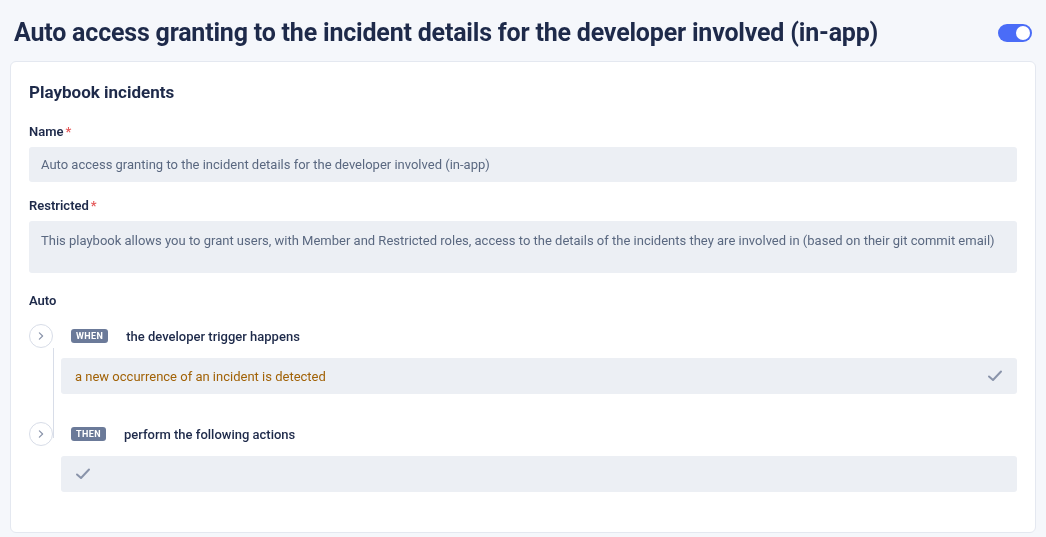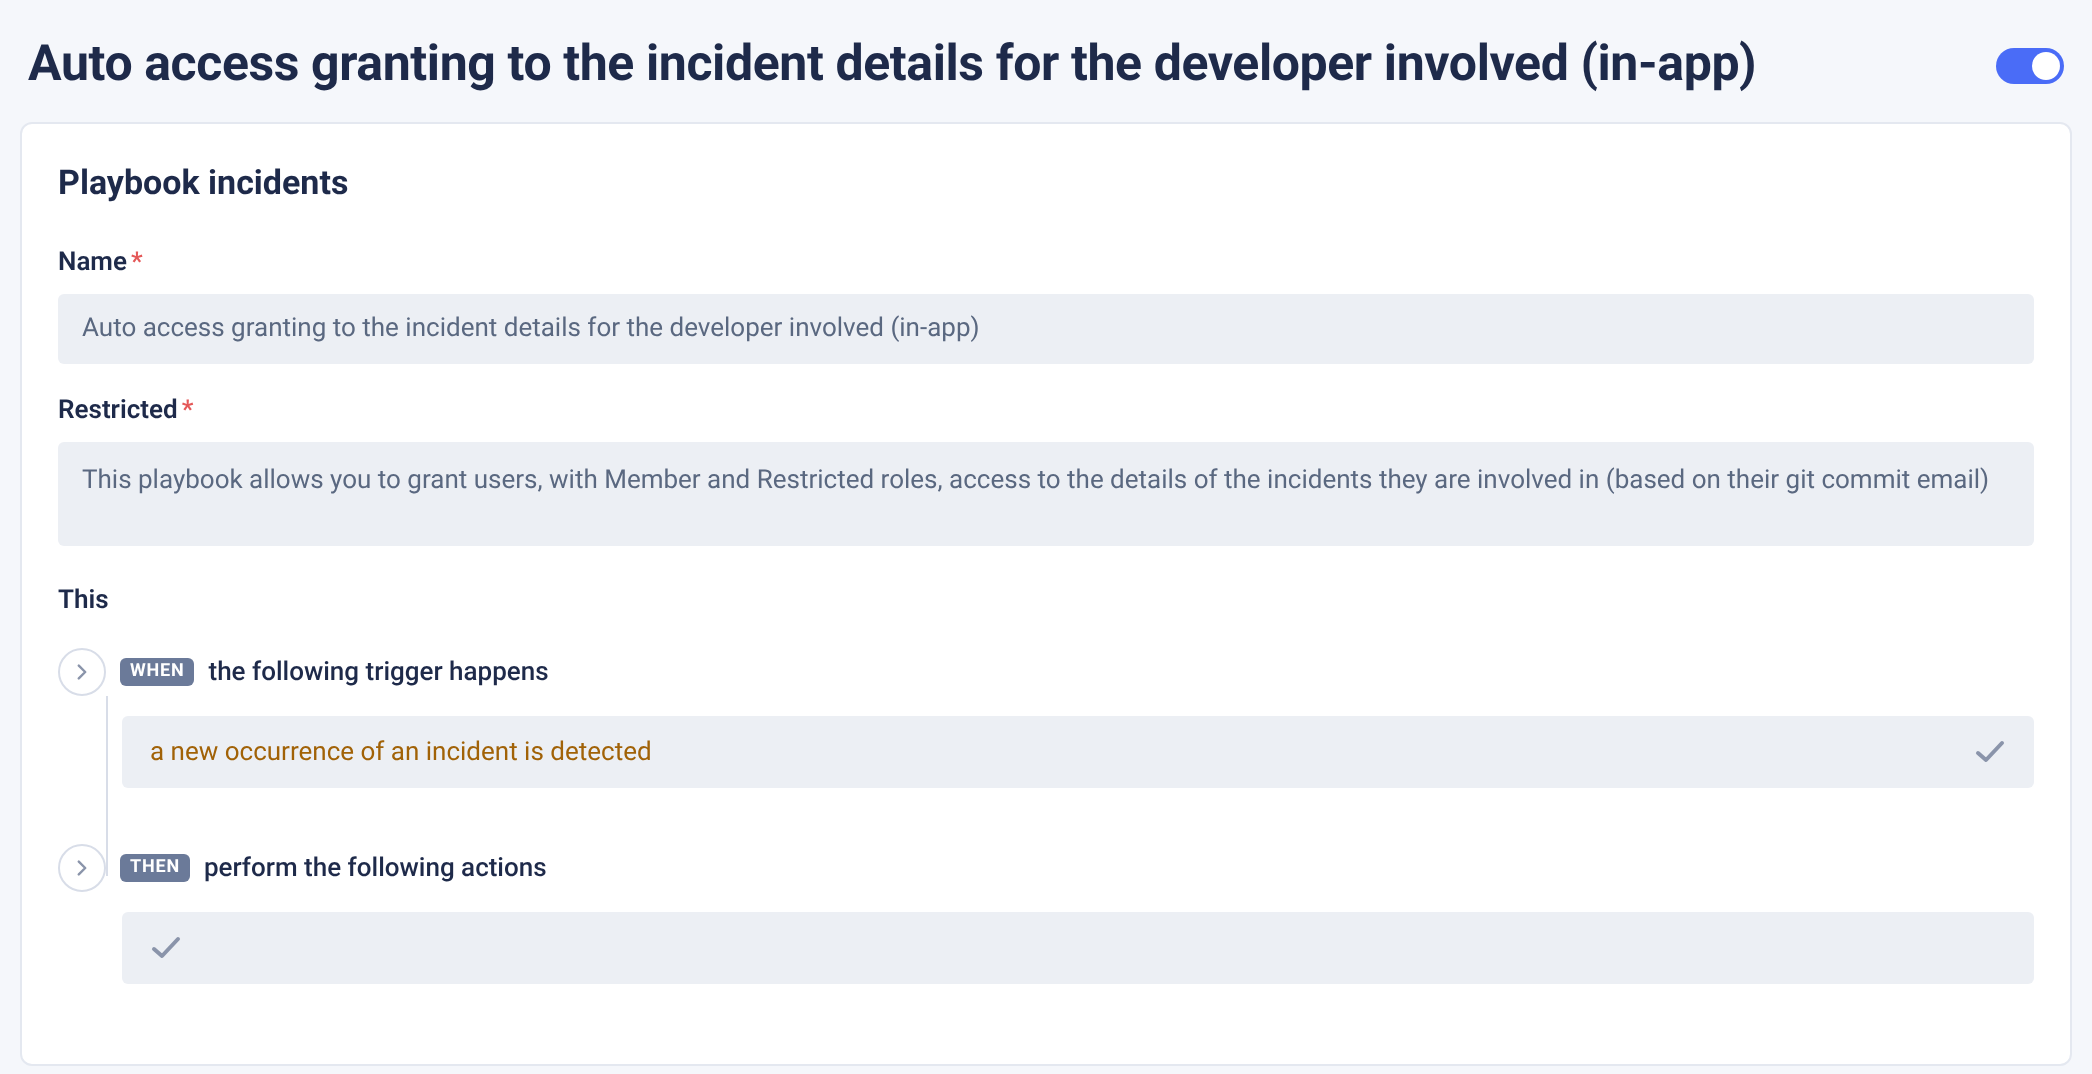--- a/index.html
+++ b/index.html
@@ -117,21 +117,21 @@
       bottom: -44px;
       width: 1px;
       background: #d8dde8;
     }
     .flow-step:last-child .flow-connector {
       display: none;
     }
     .flow-header {
       display: flex;
       align-items: center;
-      gap: 7px;
+      gap: 18px;
       margin-bottom: 10px;
       margin-left: -12px;
     }
     .chevron-circle {
       width: 24px;
       height: 24px;
       border: 1px solid #d8dde8;
       border-radius: 50%;
       display: flex;
       align-items: center;
@@ -196,34 +196,34 @@
   <div class="field-label">
     <span>Name</span><span class="required">*</span>
   </div>
   <input type="text" class="text-input" value="Auto access granting to the incident details for the developer involved (in-app)" style="">
 
   <div class="field-label">
     <span>Restricted</span><span class="required">*</span>
   </div>
   <textarea class="text-area" style="">This playbook allows you to grant users, with Member and Restricted roles, access to the details of the incidents they are involved in (based on their git commit email)</textarea>
 
-  <div class="flow-label">This</div>
+  <div class="flow-label">Auto</div>
 
   <div class="flow-container">
 
     <div class="flow-step">
       <div class="flow-connector"></div>
       <div class="flow-header">
         <div class="chevron-circle">
           <svg viewBox="0 0 10 10">
             <path d="M3 1 L7 5 L3 9" fill="none" stroke="#8a94aa" stroke-width="1.5" stroke-linecap="round" stroke-linejoin="round"></path>
           </svg>
         </div>
         <span class="badge">WHEN</span>
-        <span class="flow-header-text">the following trigger happens</span>
+        <span class="flow-header-text">the developer trigger happens</span>
       </div>
       <div class="flow-item">
         <span class="flow-item-text">a new occurrence of an incident is detected</span>
         <span class="check-icon">
           <svg viewBox="0 0 16 16">
             <path d="M2 8.5 L6 12 L14 3.5" fill="none" stroke="#8a94aa" stroke-width="2" stroke-linecap="round" stroke-linejoin="round"></path>
           </svg>
         </span>
       </div>
     </div>

